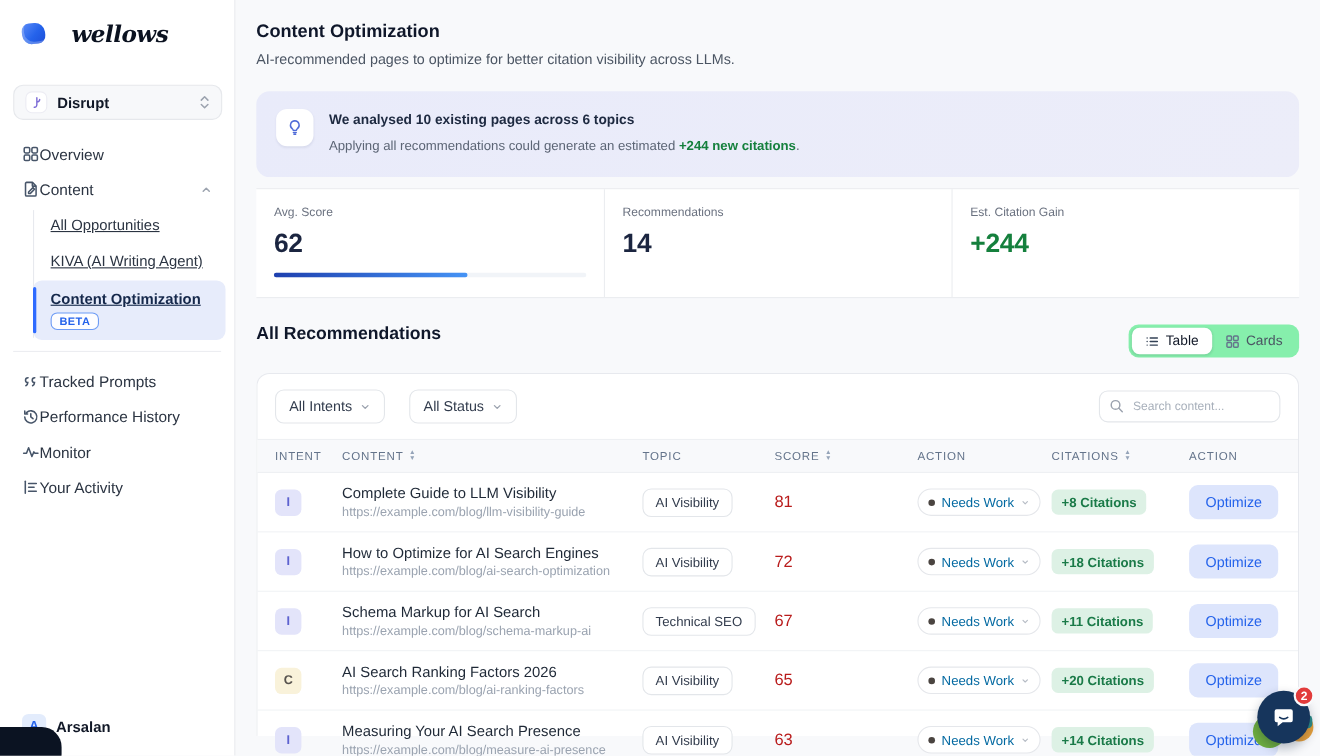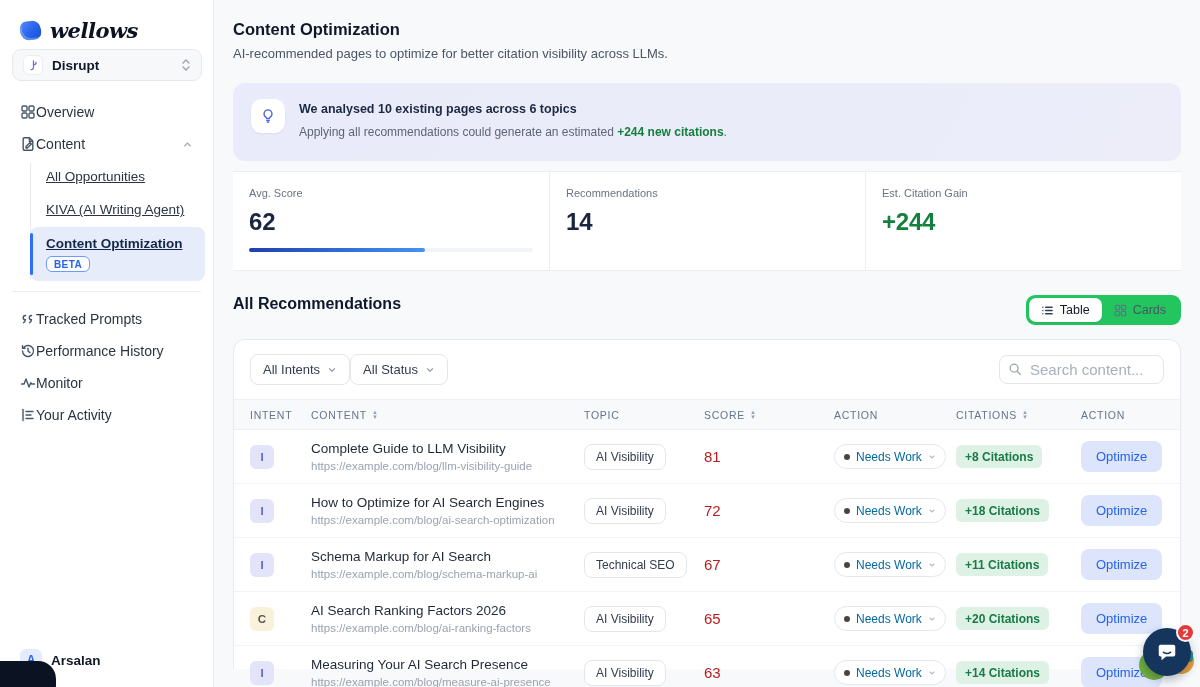--- a/index.html
+++ b/index.html
@@ -3,21 +3,21 @@
 <meta charset="utf-8">
 <style>
   * { margin:0; padding:0; box-sizing:border-box; }
   html,body { width:1200px; height:687px; overflow:hidden; background:#f8f9fb;
     font-family:"Liberation Sans", sans-serif; color:#1f2937; }
   .app { display:flex; width:1200px; height:687px; position:relative; }
 
   
   .sidebar { width:214px; min-width:214px; background:#ffffff; border-right:1px solid #e8eaee;
     display:flex; flex-direction:column; padding:18px 0 14px; position:relative; }
-  .logo { display:flex; align-items:center; gap:9px; padding:0 20px; margin-bottom:6px; }
+  .logo { display:flex; align-items:center; gap:24px; padding:0 20px; margin-bottom:34px; }
   .logo-mark { width:21px; height:19px; border-radius:7px 9px 7px 9px;
     background:linear-gradient(135deg,#5b8bf7 0%,#2563eb 55%,#1d4ed8 100%); transform:rotate(-6deg);
     box-shadow:inset 2px -2px 0 rgba(255,255,255,.25); }
   .logo-text { font-family:"DejaVu Serif", serif; font-style:italic; font-weight:700; font-size:21px; color:#0b1220; letter-spacing:-.5px; }
   .project-select { margin:0 12px 16px; height:32px; display:flex; align-items:center; gap:9px;
     background:#f7f8fa; border:1px solid #e6e8ec; border-radius:9px; padding:0 10px; cursor:pointer; width:190px; }
   .proj-icon { width:20px; height:20px; background:#fff; border:1px solid #ececf3; border-radius:6px;
     display:flex; align-items:center; justify-content:center; color:#7c6bd6; font-size:11px; }
   .project-name { font-size:13.5px; font-weight:700; color:#111827; flex:1; text-align:left; }
   .updown { color:#9ca3af; display:flex; }
@@ -59,35 +59,35 @@
   .stat { padding:15px 16px 18px; }
   .stat + .stat { border-left:1px solid #ebedf0; }
   .stat-label { font-size:11px; color:#6b7280; margin-bottom:9px; }
   .stat-value { font-size:24px; font-weight:700; color:#1b2540; letter-spacing:-.2px; }
   .stat-value.green { color:#15803d; }
   .progress-track { margin-top:12px; width:284px; height:4px; border-radius:3px; background:#f1f4f8; }
   .progress-fill { width:62%; height:4px; border-radius:3px; background:linear-gradient(90deg,#1e40af,#4593f5); }
 
   .reco-head { display:flex; align-items:flex-start; justify-content:space-between; margin-bottom:14px; }
   .reco-title { font-size:16px; font-weight:700; color:#0f172a; }
-  .seg { display:flex; background:#22c55e; border-radius:9px; padding:3px; }
+  .seg { display:flex; background:#86efac; border-radius:9px; padding:3px; }
   .seg-btn { display:flex; align-items:center; gap:6px; font-size:12.5px; color:#4b5563; padding:5px 12px;
     border-radius:7px; cursor:pointer; border:none; background:transparent; font-family:inherit; }
   .seg-btn.active { background:#fff; color:#111827; box-shadow:0 1px 2px rgba(15,23,42,.1); font-weight:500; }
   .seg-btn .si { display:flex; color:#475569; }
 
   .table-card { background:#fff; border:1px solid #e7e9ee; border-radius:12px 12px 0 0; border-bottom:none; height:330px; }
-  .filter-row { display:flex; align-items:center; padding:14px 16px; gap:0; }
+  .filter-row { display:flex; align-items:center; padding:14px 16px; gap:22px; }
   .filter-btn { display:flex; align-items:center; gap:7px; background:#fff; border:1px solid #e3e6ea;
     border-radius:8px; padding:0 12px; height:31px; font-size:13px; color:#323c4d; cursor:pointer; font-family:inherit; }
   .filter-btn .chev { color:#9ca3af; display:flex; }
   .search-wrap { margin-left:auto; position:relative; }
   .search-wrap svg { position:absolute; left:9px; top:7px; color:#9ca3af; }
   .search-input { width:165px; height:29px; border:1px solid #e3e6ea; border-radius:8px;
-    padding:0 10px 0 30px; font-size:15px; color:#374151; outline:none; font-family:inherit; background:#fff; }
+    padding:0 10px 0 30px; font-size:11px; color:#374151; outline:none; font-family:inherit; background:#fff; }
   .search-input::placeholder { color:#a8b0bb; }
 
   .tgrid { display:grid; grid-template-columns:61px 273px 120px 130px 122px 125px 1fr; align-items:center; padding:0 16px; }
   .thead { height:31px; background:#f8f9fb; border-top:1px solid #eef0f3; border-bottom:1px solid #eef0f3; }
   .th { font-size:10.5px; letter-spacing:.07em; color:#64748b; font-weight:500; display:flex; align-items:center; gap:5px; }
   .sort { display:inline-flex; flex-direction:column; line-height:4.5px; font-size:6px; color:#94a3b8; }
   .trow { height:54px; border-bottom:1px solid #f1f3f6; }
   .intent-badge { width:24px; height:24px; border-radius:6px; background:#e3e4fa; color:#5d62cf;
     font-size:11.5px; font-weight:600; display:flex; align-items:center; justify-content:center; }
   .intent-badge.c { background:#f9f2da; color:#57534e; }

